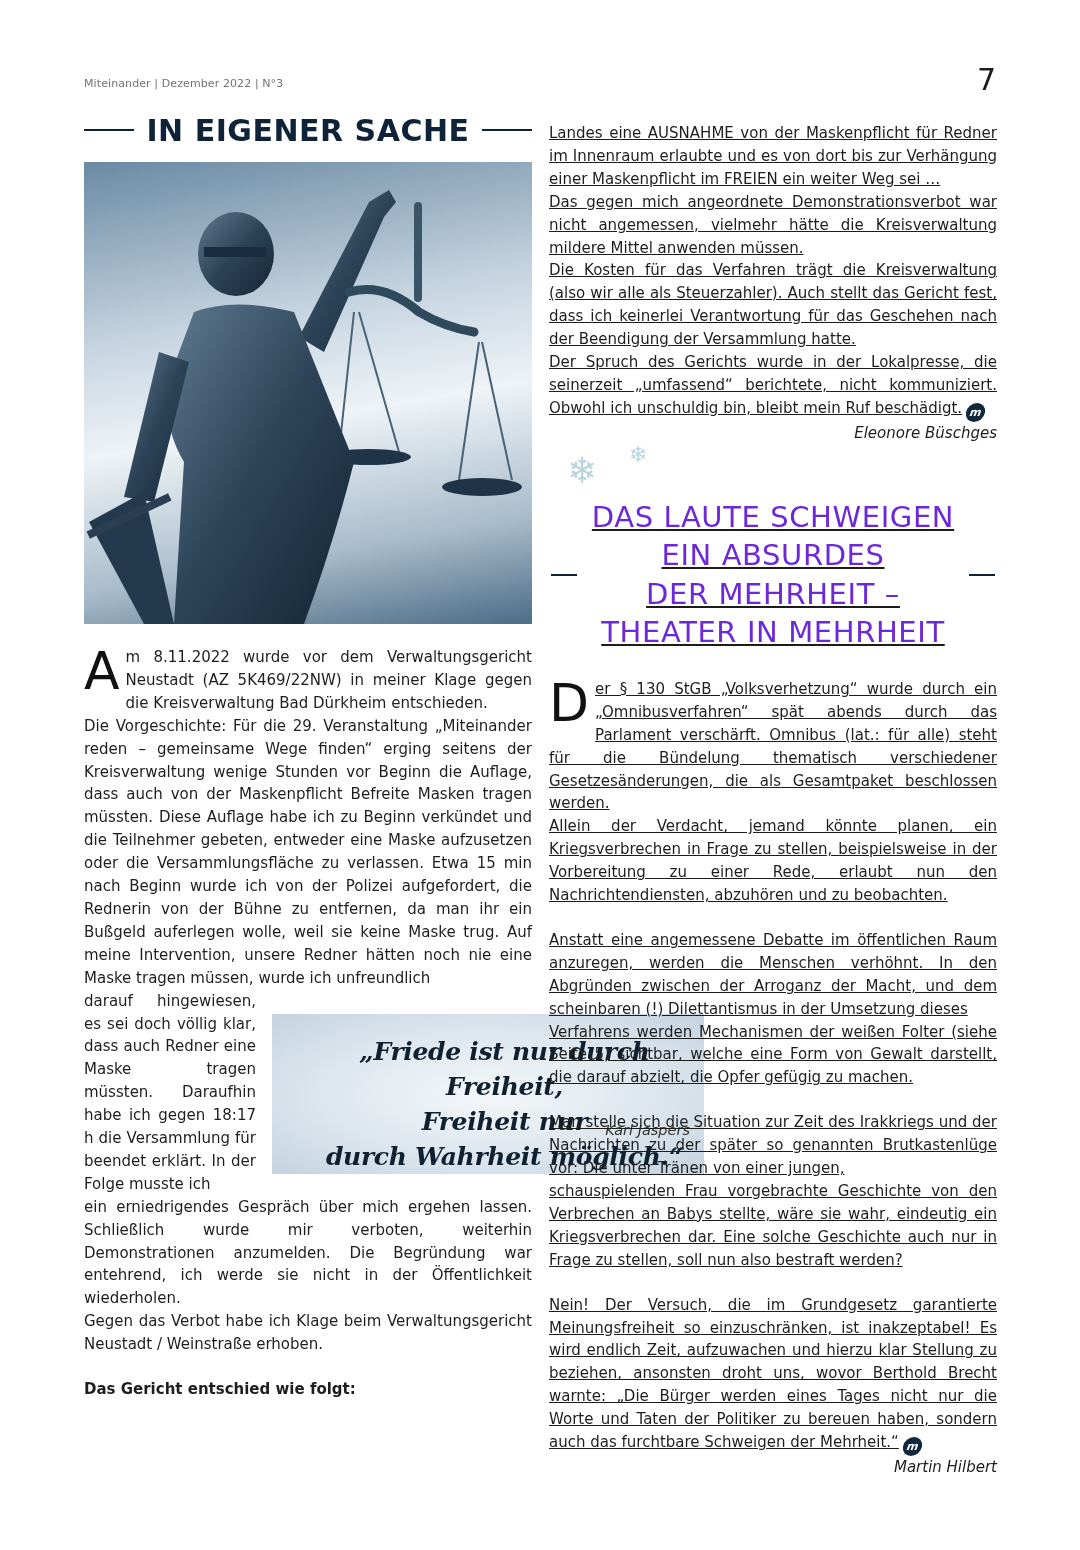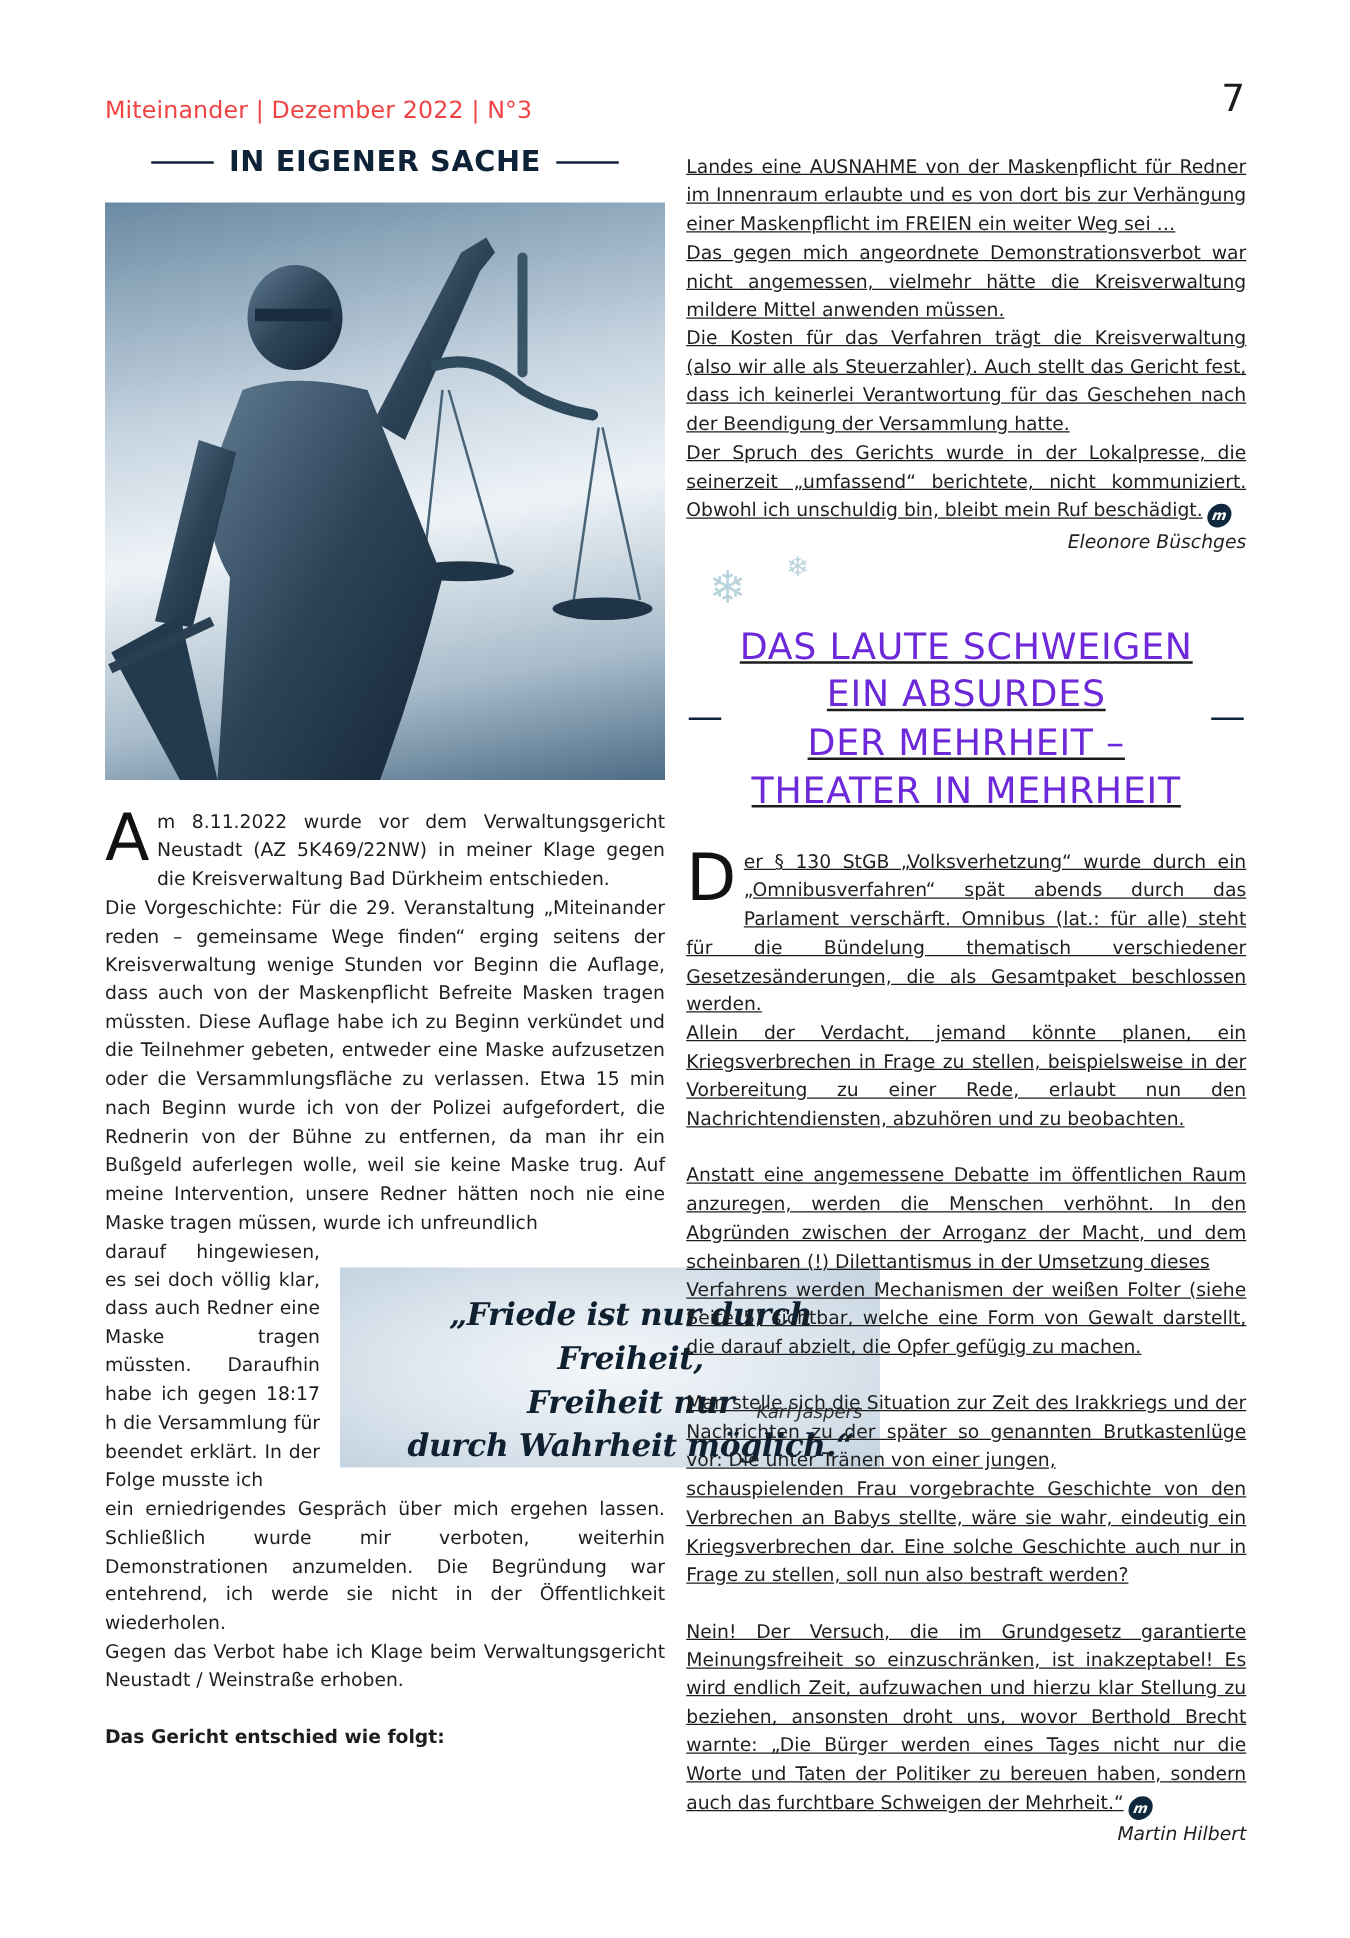--- a/index.html
+++ b/index.html
@@ -5,34 +5,34 @@
   * { box-sizing: border-box; margin: 0; padding: 0; }
   html, body { width: 1080px; height: 1550px; background: #ffffff; }
   body {
     position: relative;
     font-family: "DejaVu Sans", sans-serif;
     color: #1c1c1c;
     overflow: hidden;
   }
   .running-head {
     position: absolute; left: 84px; top: 77px;
-    font-size: 19px; color: #ef4444; letter-spacing: 0.1px;
+    font-size: 11px; color: #737373; letter-spacing: 0.1px;
   }
   .page-number {
     position: absolute; right: 84px; top: 62px;
     font-size: 30px; color: #1c1c1c;
   }
   .col { position: absolute; width: 448px; }
   .col-left { left: 84px; top: 108px; }
   .col-right { left: 549px; top: 122px; text-decoration: underline; }
 
   .section-title {
     display: flex; align-items: center; justify-content: center;
     gap: 12px;
-    color: #0f2338; font-size: 23px; letter-spacing: 0.5px;
+    color: #0f2338; font-size: 30px; letter-spacing: 0.5px;
     font-family: "DejaVu Sans", sans-serif;
     height: 44px;
   }
   .section-title .rule { width: 50px; height: 2px; background: #0f2338; display: inline-block; }
 
   .hero {
     width: 448px; height: 462px; margin-top: 10px;
     position: relative; overflow: hidden;
     background: linear-gradient(170deg, #6a8aa3 0%, #c7d5e1 35%, #eef3f7 55%, #a8bccb 80%, #4d6c86 100%);
   }

